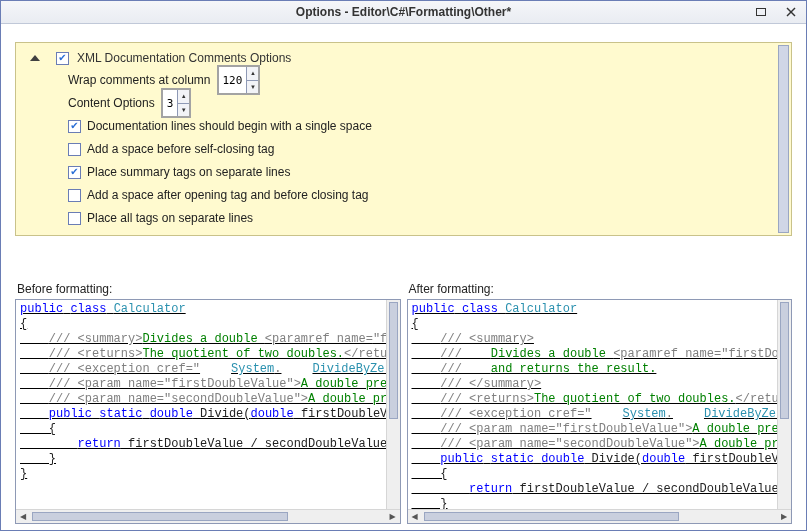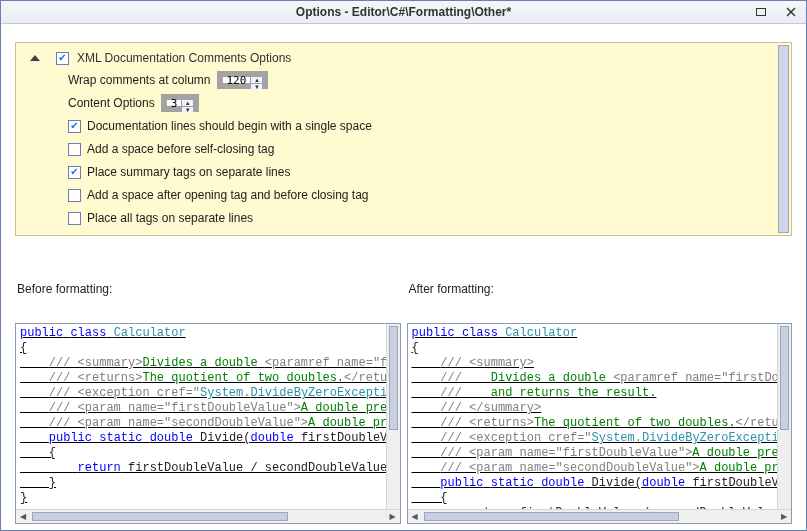--- a/index.html
+++ b/index.html
@@ -98,22 +98,22 @@
     .row {
       display: flex;
       align-items: center;
       gap: 6px;
       height: 18px;
     }
     .label { color: #222; }
     .numbox {
       display: flex;
       align-items: stretch;
-      height: 18px;
-      border: 6px solid #a3a3a3;
+      height: 30px;
+      border: 2px solid #a3a3a3;
       background: #fff;
     }
     .numbox .val {
       padding: 0 4px;
       min-width: 22px;
       display: flex; align-items: center;
       font-family: Consolas, monospace;
       font-size: 11px;
     }
     .numbox.small .val { min-width: 10px; }
@@ -136,21 +136,20 @@
       left: 14px; right: 14px; bottom: 6px;
       top: 252px;
       display: flex;
       gap: 6px;
     }
     .preview {
       flex: 1;
       display: flex;
       flex-direction: column;
       min-width: 0;
-      gap: 24px;
     }
     .preview-label {
       font-size: 12px;
       color: #222;
       padding: 2px 0 3px 2px;
     }
     .code-box {
       flex: 1;
       border: 1px solid #8e99b5;
       background: #fff;
@@ -165,21 +164,21 @@
       white-space: pre;
       padding: 2px 4px;
       color: #222;
       overflow: hidden;
       height: calc(100% - 14px);
     }
     .kw { color: #0000ff; }
     .type { color: #2b91af; }
     .gray { color:#808080;}
     .docgreen{ color:#008000;}
-    .typecref{ color:#2b91af;}
+    .typecref{ color:#2b91af;margin-left:31px;}
 
     .vscroll {
       position: absolute; right: 0; top: 0; bottom: 14px; width: 14px;
       background: #efefef; border-left:1px solid #d6d6d6;
     }
     .vscroll::before{
       content:""; position:absolute; left:2px; right:2px; top:2px; height:55%;
       background:#c9cfde; border:1px solid #9aa6c2;
     }
     .hscroll {

